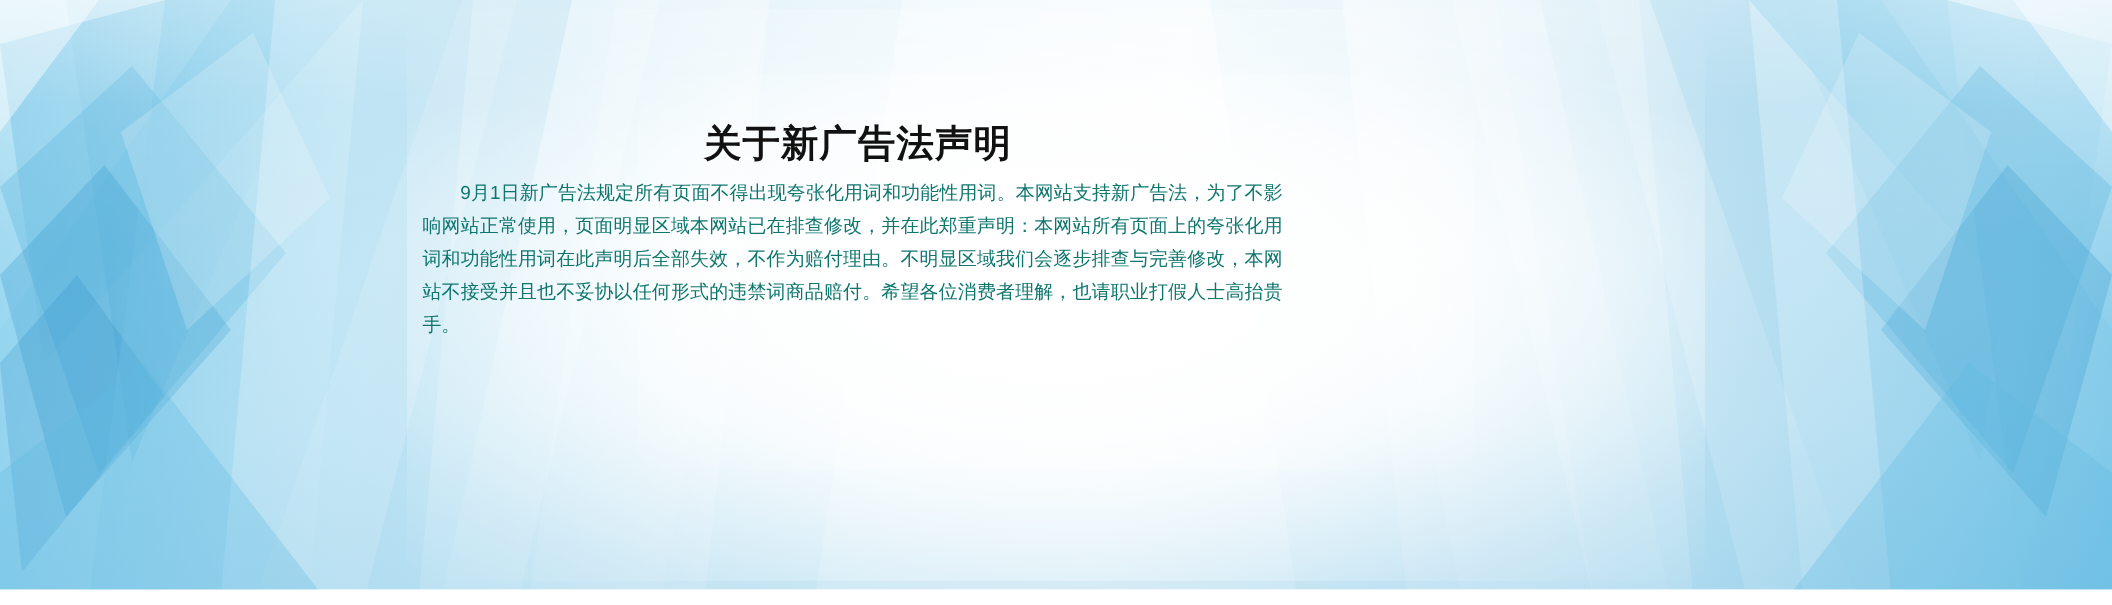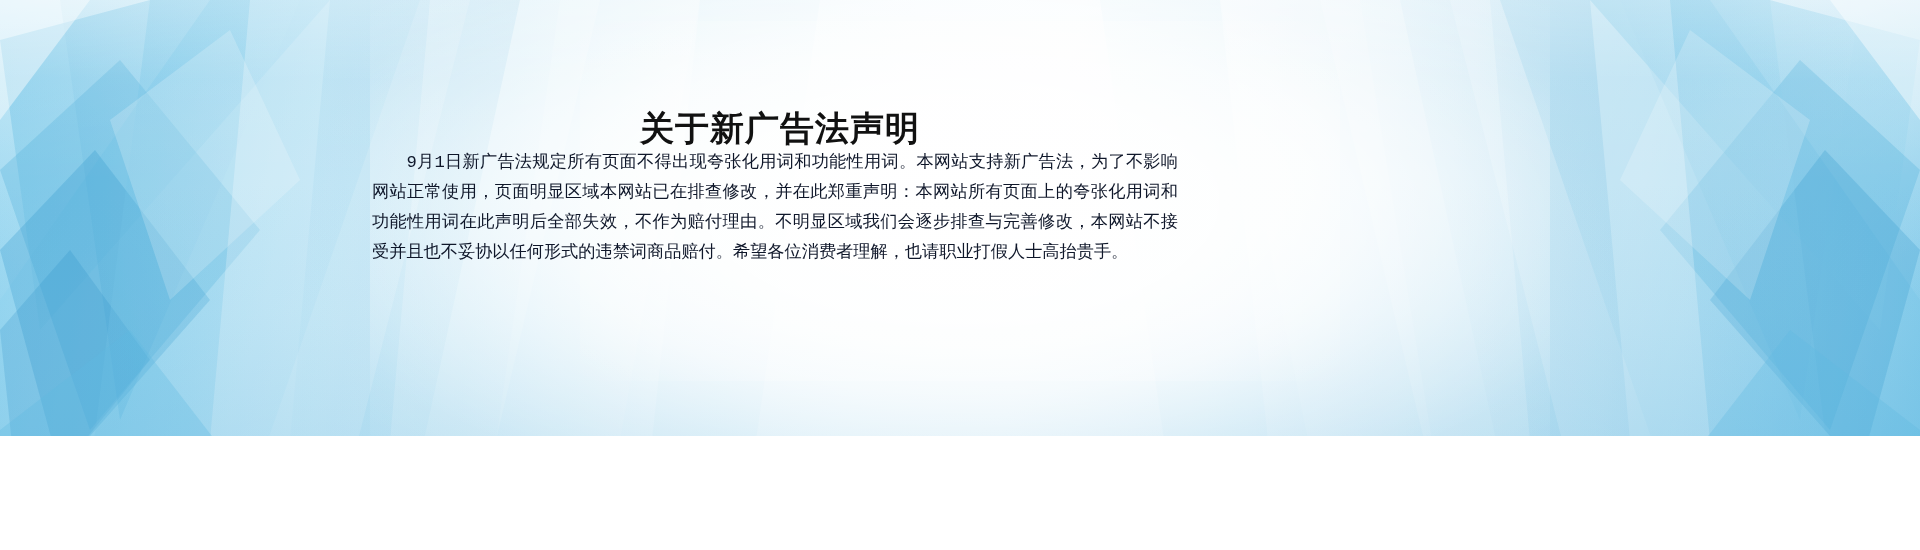--- a/index.html
+++ b/index.html
@@ -4,23 +4,23 @@
 <title>Ad Law Statement Banner</title>
 <style>
   html, body {
     margin: 0;
     padding: 0;
     background: #ffffff;
   }
   #stage {
     position: relative;
     width: 1920px;
-    height: 436px;
+    height: 536px;
     overflow: hidden;
-    font-family: Liberation Mono, monospace;
+    font-family: Liberation Sans, sans-serif;
   }
 
   
   .bg-base {
     position: absolute;
     inset: 0;
     background:
       linear-gradient(100deg,
         #8fd3ef 0%,
         #a9ddf2 8%,
@@ -103,24 +103,24 @@
   }
   .body-block {
     position: absolute;
     left: 372px;
     top: 148px;
     width: 806px;
   }
   .para {
     font-size: 17.2px;
     line-height: 30px;
-    color: #0f172a;
+    color: #0f766e;
     text-align: justify;
     text-justify: inter-ideograph;
-    margin: 0;
+    margin: 12px;
   }
   .para.indent {
     text-indent: 2em;
   }
 </style>
 </head>
 <body>
 
 <div id="stage">
 

